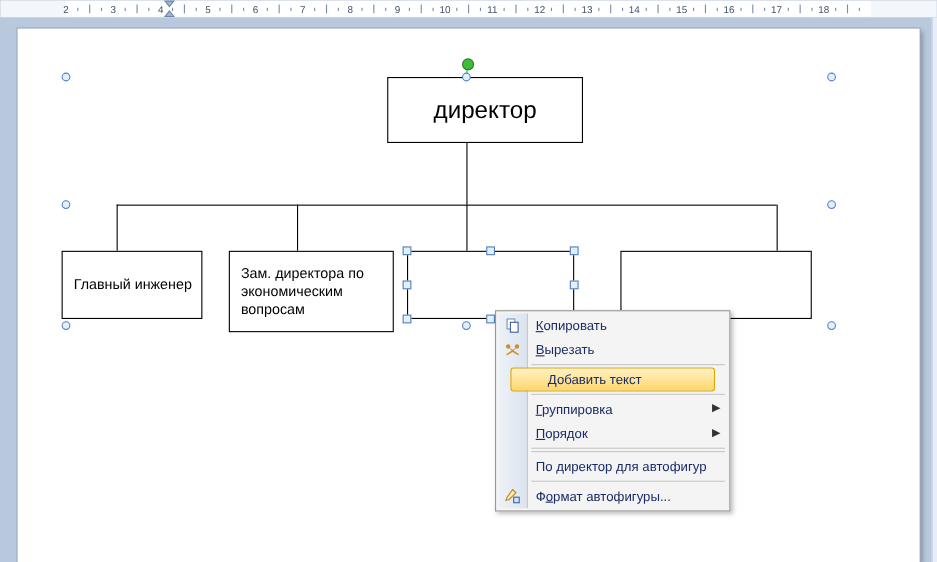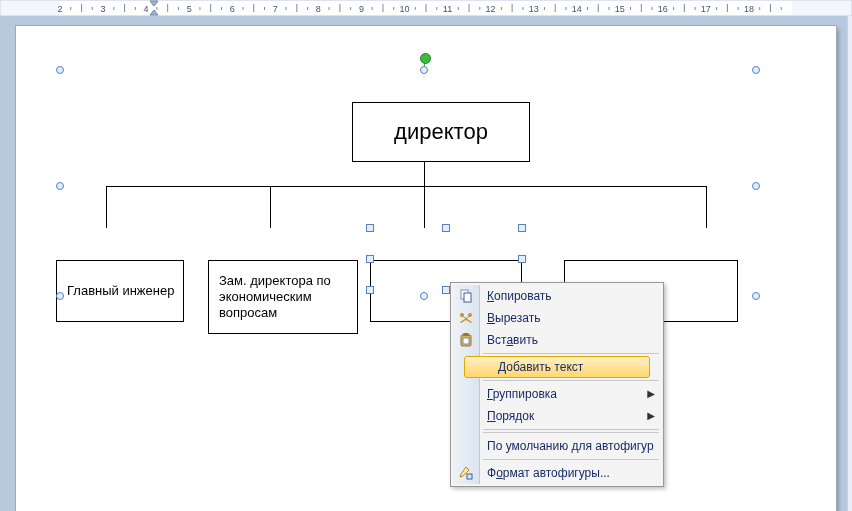--- a/index.html
+++ b/index.html
@@ -36,21 +36,20 @@
     background: #fff;
     border: 1px solid #000;
     font-size: 14px;
     line-height: 1.25;
     display: flex;
     align-items: center;
     justify-content: center;
     text-align: center;
     padding: 4px 8px;
     box-sizing: border-box;
-    margin-top: 32px;
   }
   #box-director { left: 336px; top: 44px;  width: 178px; height: 60px; font-size: 22px; }
   #box-child1   { left: 40px;  top: 202px; width: 128px; height: 62px; font-size: 13px; text-align:left; justify-content:flex-start; padding-left:10px; }
   #box-child2   { left: 192px; top: 202px; width: 150px; height: 74px; font-size: 13px; text-align:left; justify-content:flex-start; padding-left:10px; }
   #box-child3   { left: 354px; top: 202px; width: 152px; height: 62px; }
   #box-child4   { left: 548px; top: 202px; width: 174px; height: 62px; }
 
   .conn { position:absolute; background:#000; }
   
   #c-v0 { left: 408px; top: 104px; width: 1px; height: 56px; }
@@ -289,35 +288,28 @@
           <svg viewBox="0 0 16 16">
             <rect x="3" y="2" width="7" height="9" fill="#fff" stroke="#7d90b4"></rect>
             <rect x="6" y="5" width="7" height="9" fill="#fff" stroke="#3d5f9f"></rect>
           </svg>
         </span><span><span class="u">К</span>опировать</span></div>
       <div class="item"><span class="icon">
           <svg viewBox="0 0 16 16">
             <path d="M4 3c1 0 2 .8 2 2 0 .5-.2 1-.5 1.3L8 8l2.5-1.7c-.3-.3-.5-.8-.5-1.3 0-1.2 1-2 2-2s2 .8 2 2-.9 2-2 2c-.4 0-.7-.1-1-.3L8.8 8.7 14 12l-1 1-5-3-5 3-1-1 5.2-3.3L5 6.7c-.3.2-.6.3-1 .3-1.1 0-2-.8-2-2S3 3 4 3z" fill="#d08f2d"></path>
           </svg>
         </span><span><span class="u">В</span>ырезать</span></div>
-      <div class="item"><span class="icon">
-          <svg viewBox="0 0 16 16">
-            <rect x="3" y="3" width="10" height="11" rx="1" fill="#d7b35a" stroke="#9e7a24"></rect>
-            <rect x="5" y="1" width="6" height="3" rx="1" fill="#9e7a24"></rect>
-            <rect x="5" y="6" width="6" height="6" fill="#fff" stroke="#7d90b4"></rect>
-          </svg>
-        </span><span>Вст<span class="u">а</span>вить</span></div>
       <div class="sep"></div>
       <div class="item highlight"><span><span class="u">Д</span>обавить текст</span></div>
       <div class="sep"></div>
       <div class="item"><span><span class="u">Г</span>руппировка</span><span class="arrow">▶</span></div>
       <div class="item"><span><span class="u">П</span>орядок</span><span class="arrow">▶</span></div>
       <div class="sep"></div>
       <div class="sep"></div>
-      <div class="item"><span>По умолчанию для автофигур</span></div>
+      <div class="item"><span>По директор для автофигур</span></div>
       <div class="sep"></div>
       <div class="item"><span class="icon">
           <svg viewBox="0 0 16 16">
             <path d="M8 2l3 3-6 6-3 1 1-3z" fill="#ffe9a8" stroke="#b6862a"></path>
             <rect x="9" y="9" width="5" height="5" fill="#d5e6ff" stroke="#3d5f9f"></rect>
           </svg>
         </span><span>Ф<span class="u">о</span>рмат автофигуры...</span></div>
     </div>
 </div>
 

